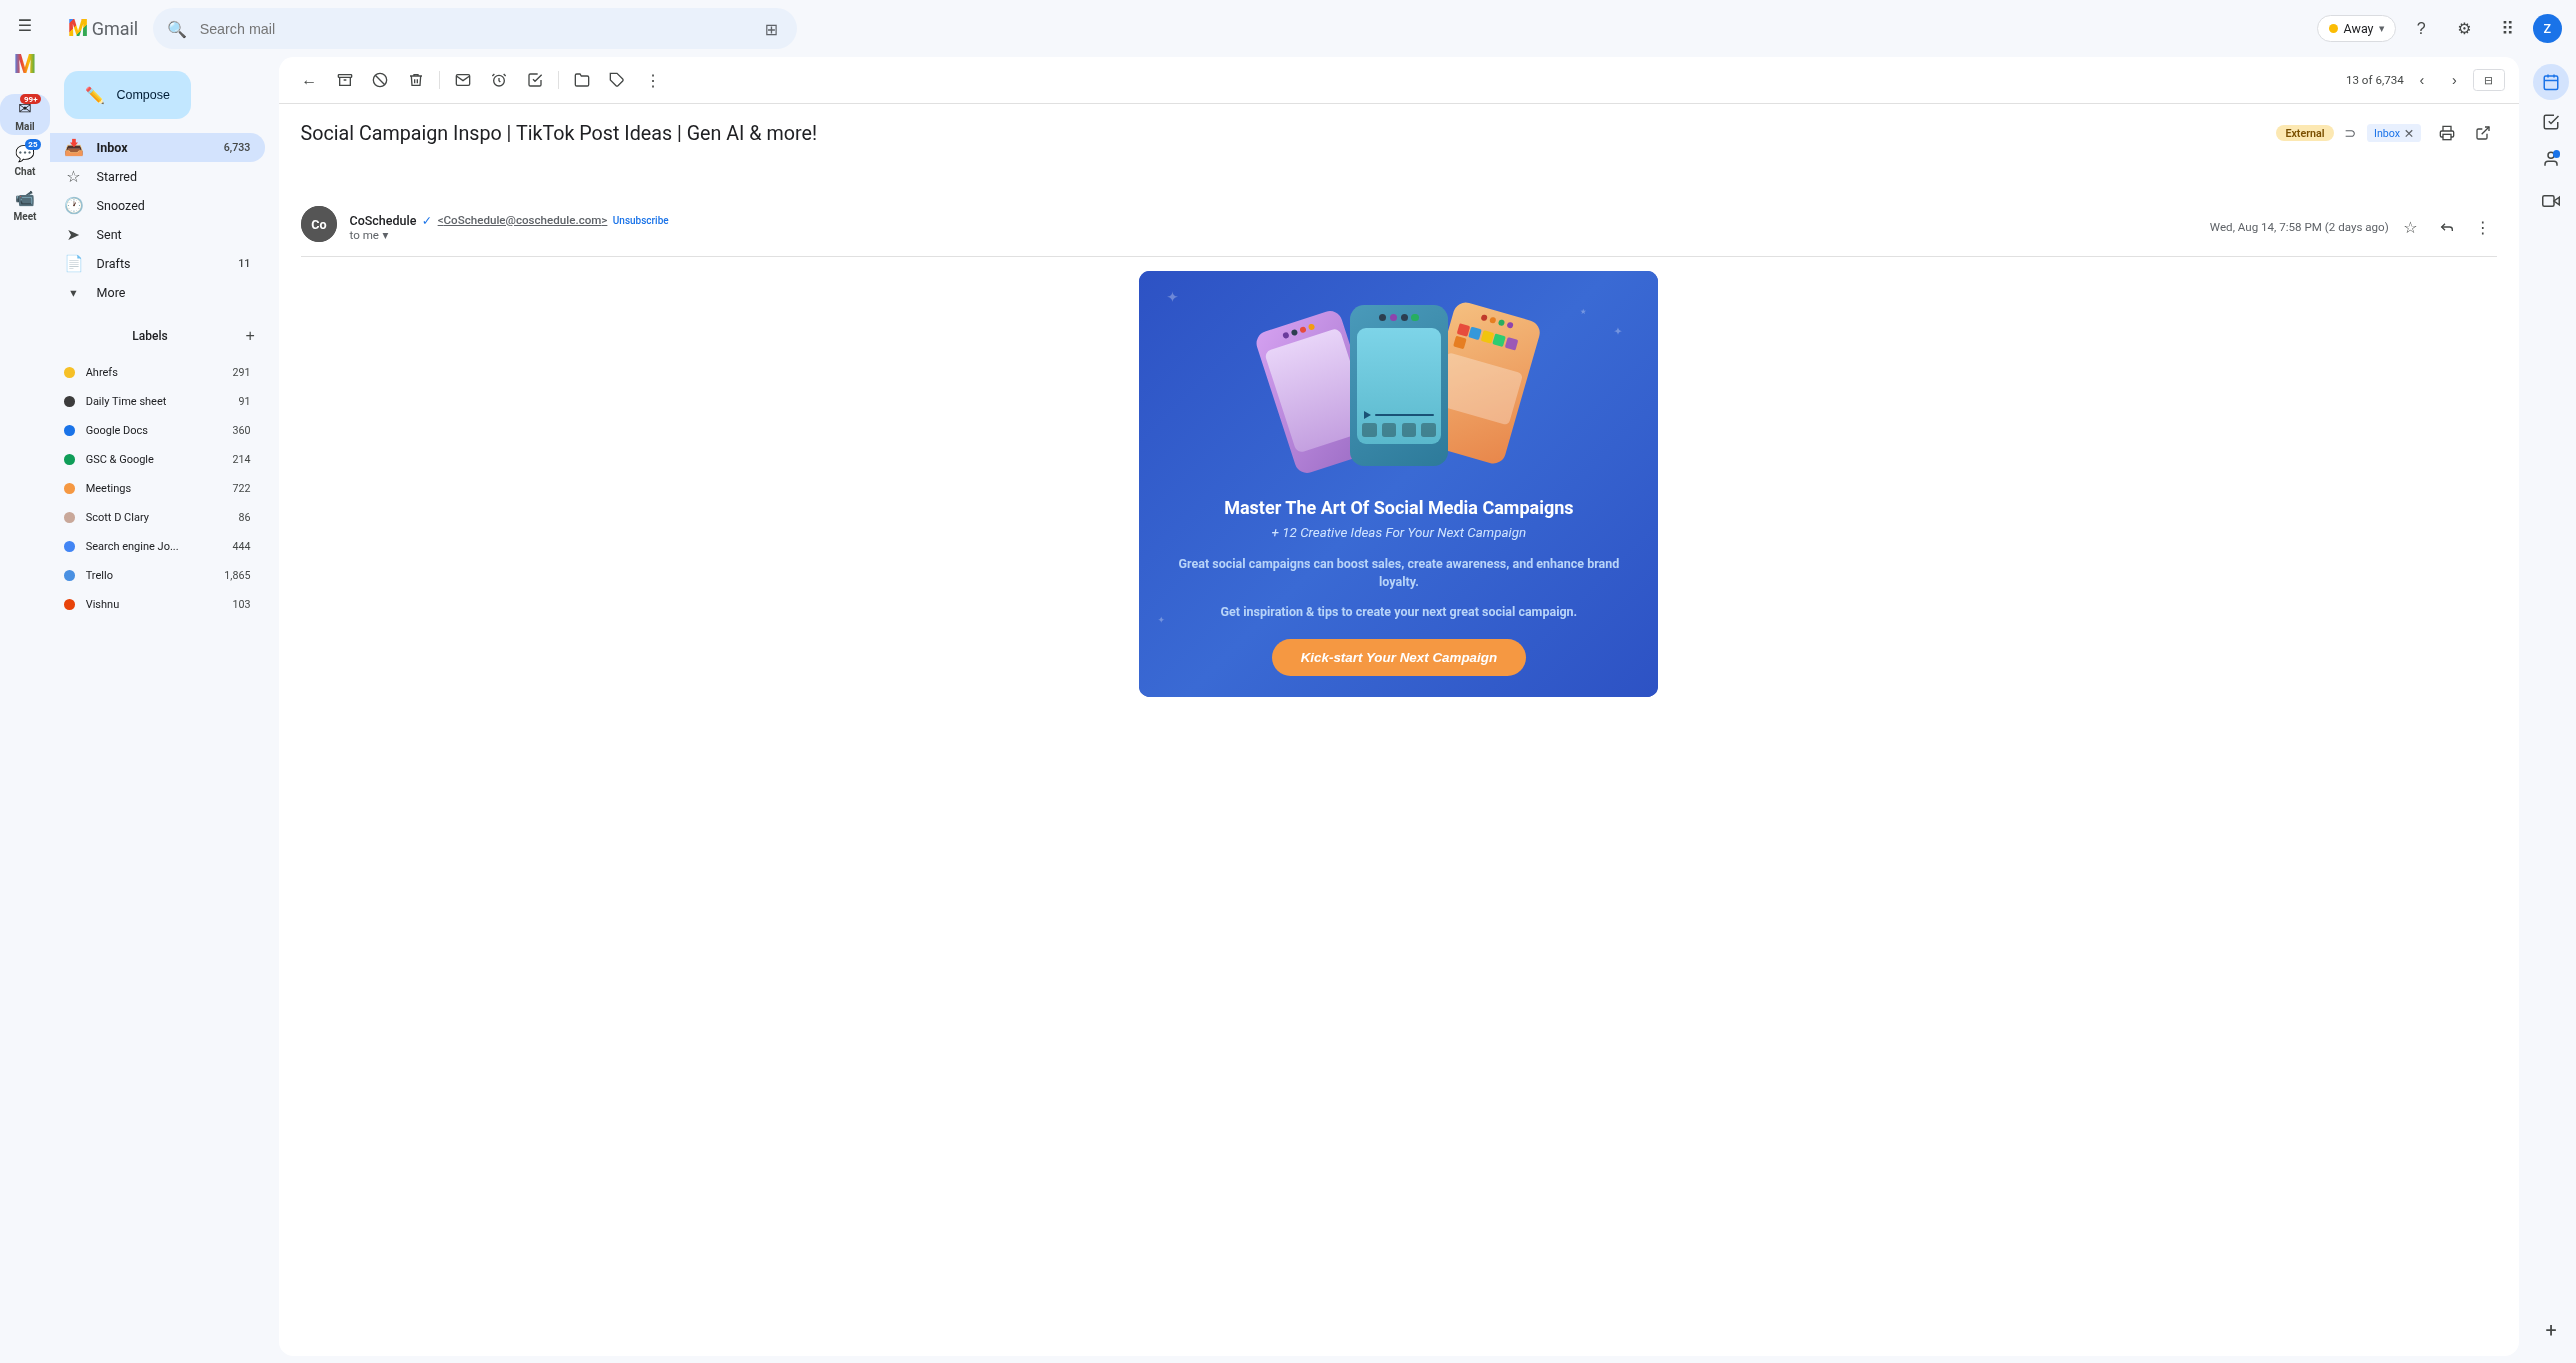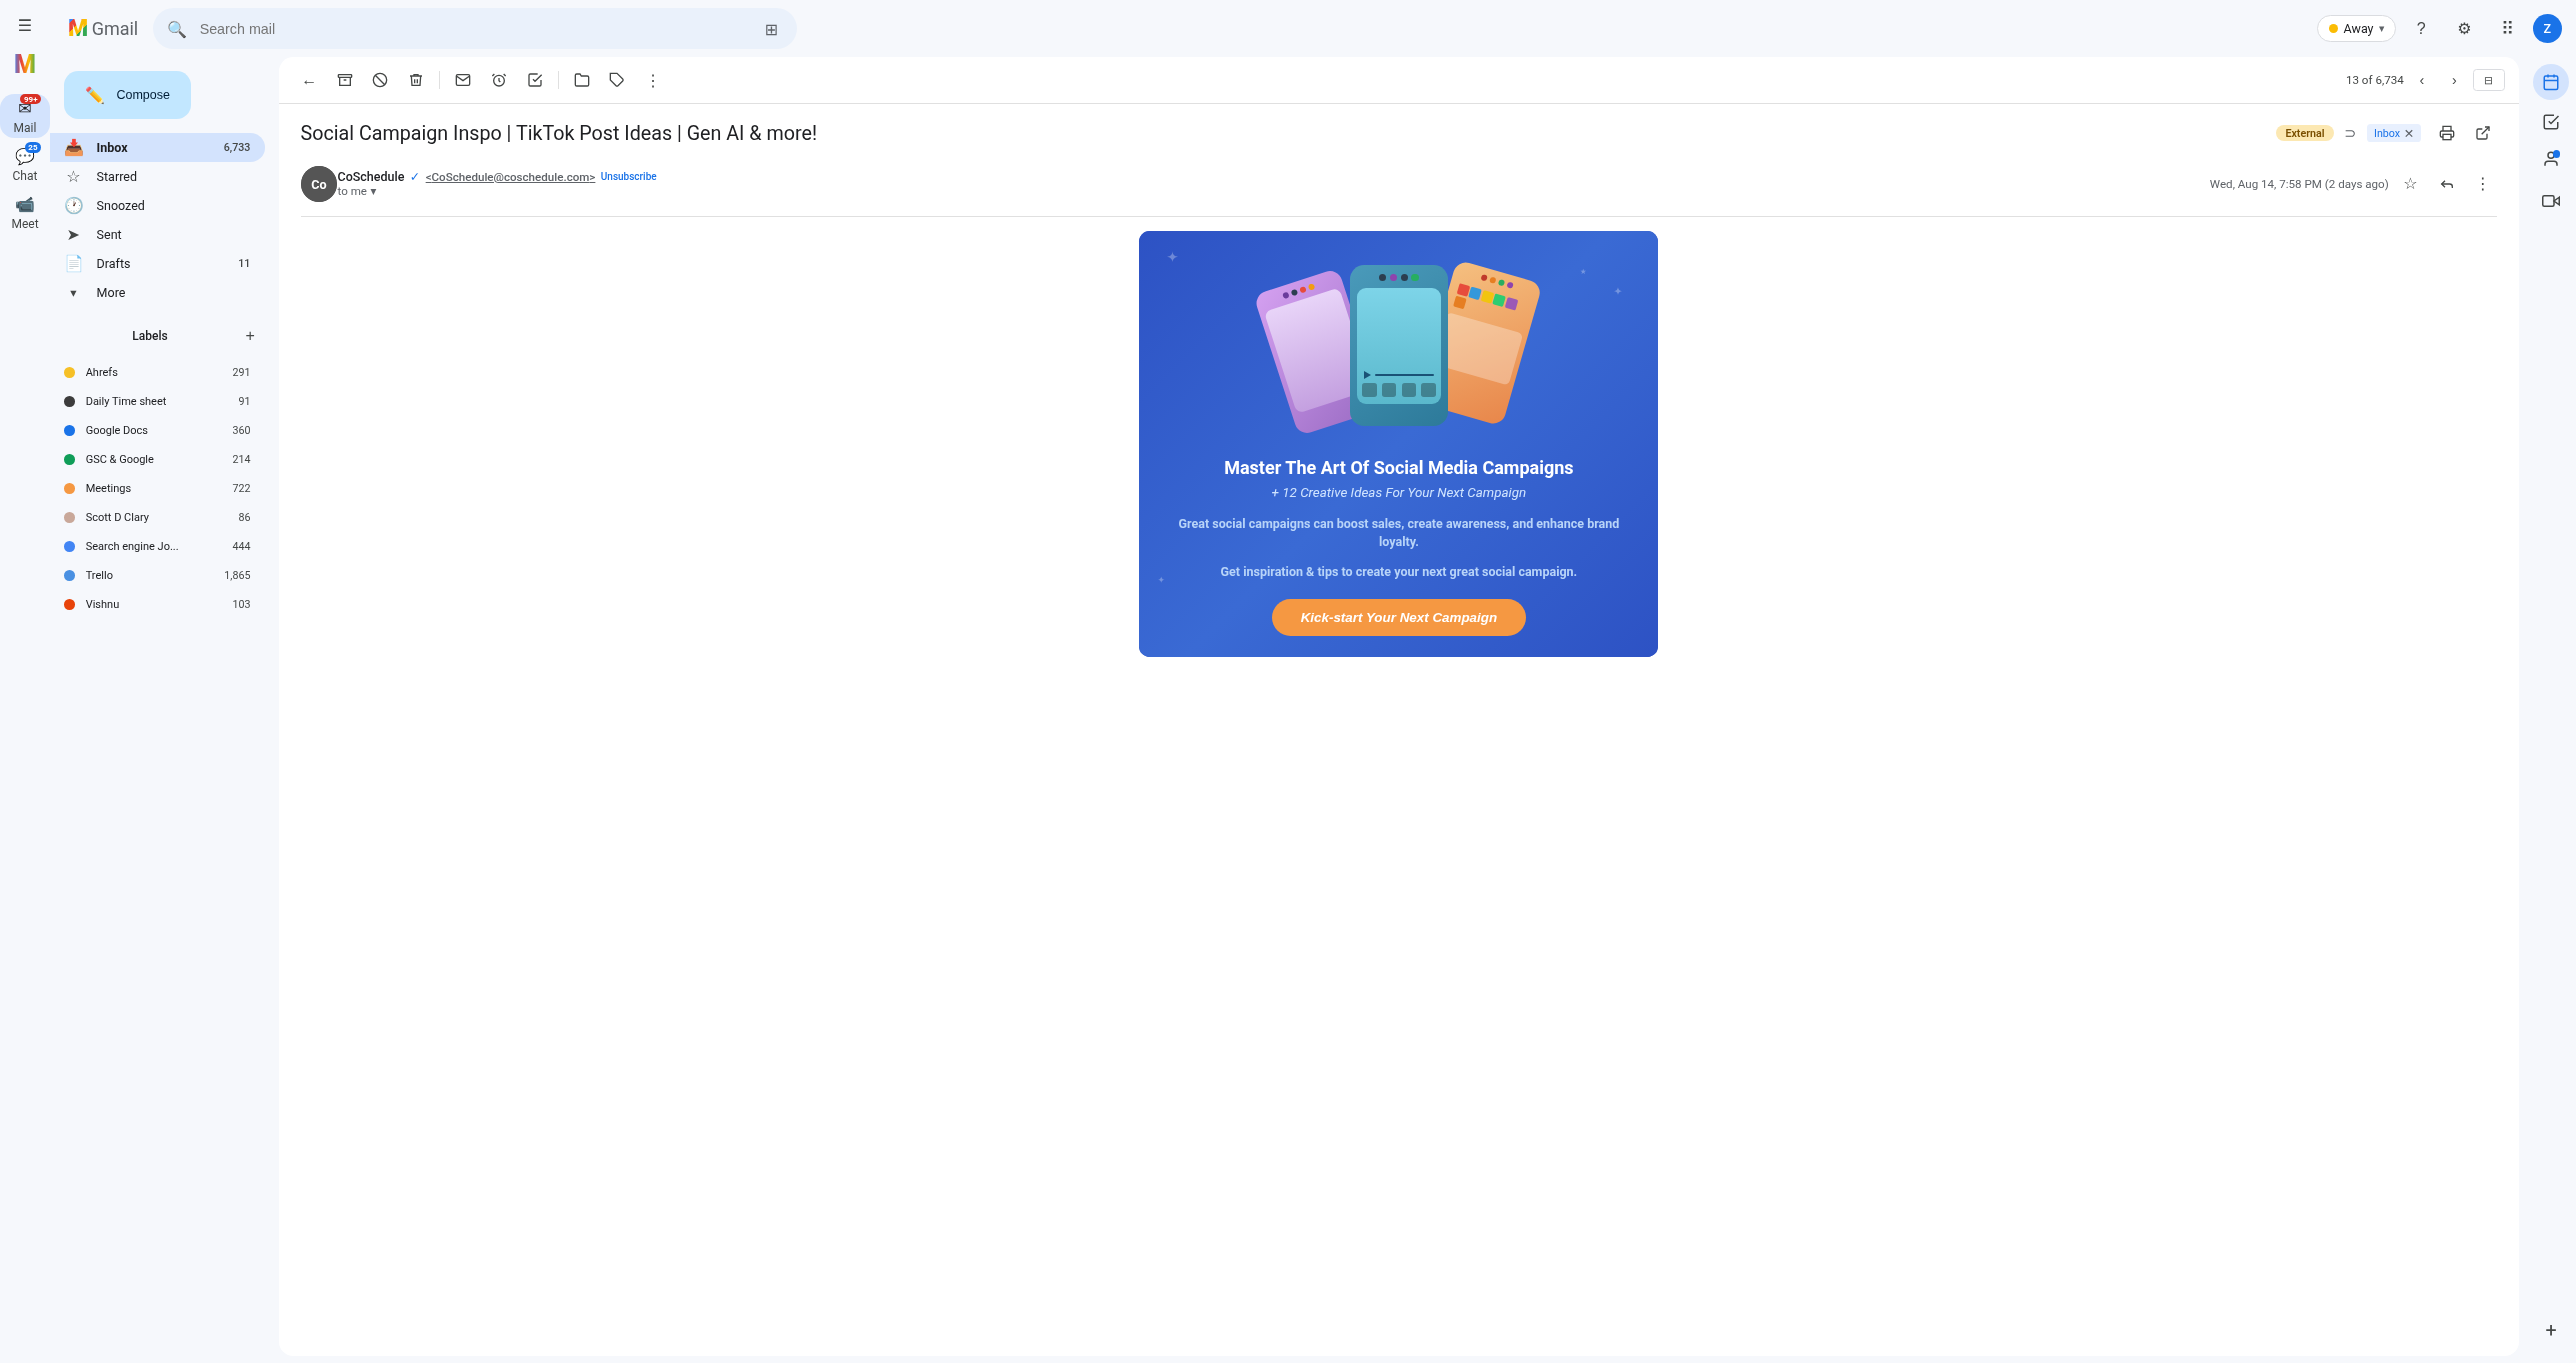--- a/index.html
+++ b/index.html
@@ -31,23 +31,23 @@
     .side-icon-circle {
       width: 21.5px;
       height: 21.5px;
       display: flex;
       align-items: center;
       justify-content: center;
       font-size: 16px;
       position: relative;
     }
     .side-icon-label {
-      font-size: 12px;
+      font-size: 10px;
       color: #444746;
-      font-weight: 400;
+      font-weight: 700;
     }
     .badge-red {
       position: absolute;
       top: -3.6px; right: -5.4px;
       background: #d93025;
       color: white;
       font-size: 8px;
       border-radius: 7.2px;
       padding: 0.9px 3.6px;
       font-weight: 700;
@@ -300,24 +300,25 @@
     .email-action-btn {
       width: 29px; height: 29px;
       border-radius: 50%;
       border: none; background: transparent;
       cursor: pointer;
       display: flex; align-items: center; justify-content: center;
       font-size: 16px; color: #444746;
     }
 
     .email-meta {
-      display: flex; align-items: center;
+      display: flex; align-items: flex-end;
       padding: 7.2px 0 14.3px;
-      gap: 1px;
+      gap: 13px;
       border-bottom: 0.9px solid #e0e0e0;
+      margin-top: 40px;
     }
     .sender-avatar {
       width: 36px; height: 36px; border-radius: 50%;
       background: #e0e0e0;
       display: flex; align-items: center; justify-content: center;
       font-size: 16px; font-weight: 500; color: #fff;
       flex-shrink: 0;
       overflow: hidden;
     }
     .sender-info { flex: 1; }

